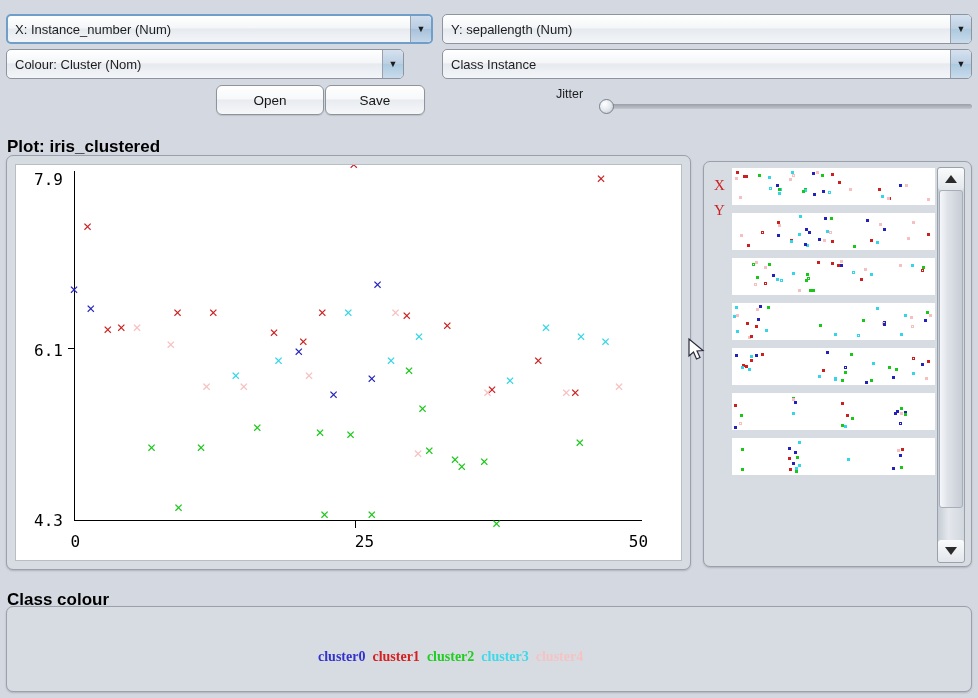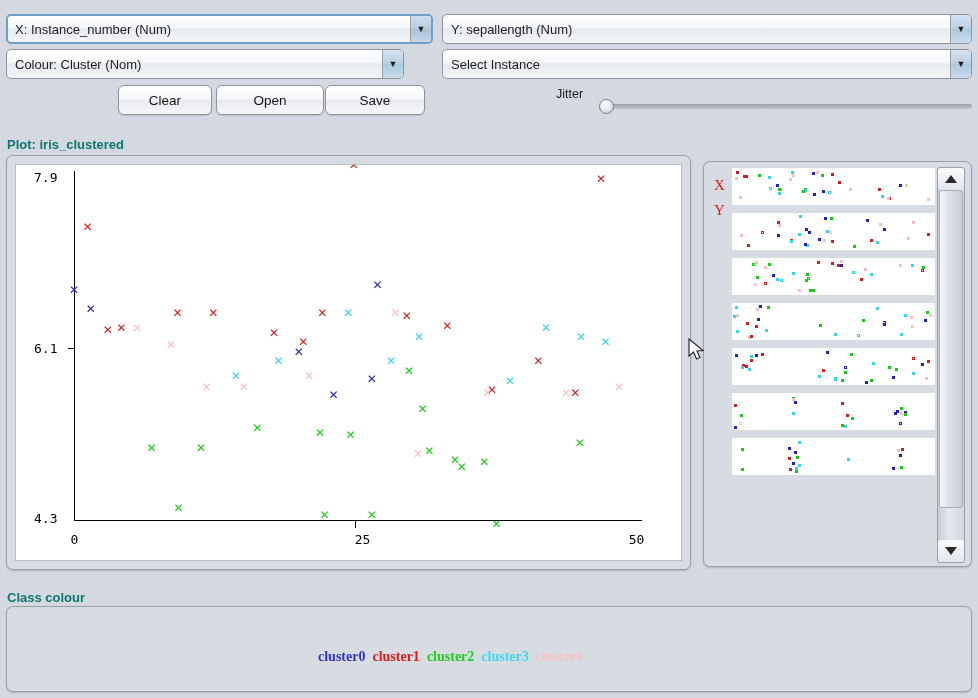--- a/index.html
+++ b/index.html
@@ -80,23 +80,23 @@
     position: absolute;
     width: 15px; height: 15px;
     border-radius: 50%;
     background: radial-gradient(circle at 35% 30%, #ffffff 0%, #e2e6ec 55%, #b9bfc8 100%);
     border: 1px solid #78808b;
   }
 
   
   .heading {
     position: absolute;
-    font-size: 13px;
+    font-size: 17px;
     font-weight: bold;
-    color: #0f766e;
+    color: #000000;
   }
 
   
   .panel {
     position: absolute;
     background: #d7dce3;
     border: 1px solid #9aa1ab;
     border-radius: 7px;
     box-shadow: 0 1px 2px rgba(0,0,0,.18);
   }
@@ -106,21 +106,21 @@
     position: absolute;
     background: #ffffff;
     border: 1px solid #b8bec6;
     overflow: hidden;
   }
   .axis-line { position: absolute; background: #000; }
   .tick { position: absolute; background: #000; }
   .axlabel {
     position: absolute;
     font-family: "DejaVu Sans Mono", "Liberation Mono", monospace;
-    font-size: 13px;
+    font-size: 16px;
     color: #000;
     white-space: nowrap;
   }
   .pt {
     position: absolute;
     width: 11px; height: 11px;
     font-family: "DejaVu Sans", sans-serif;
     font-size: 12px;
     line-height: 11px;
     text-align: center;
@@ -196,25 +196,24 @@
     <span class="label">Y: sepallength (Num)</span>
     <span class="arrowbtn">▼</span>
   </div>
 
   <div class="combo plain" style="left:6px; top:49px; width:398px;">
     <span class="label">Colour: Cluster (Nom)</span>
     <span class="arrowbtn">▼</span>
   </div>
 
   <div class="combo plain" style="left:442px; top:49px; width:530px;">
-    <span class="label">Select Instance</span>
+    <span class="label">Class Instance</span>
     <span class="arrowbtn">▼</span>
   </div>
 
-  <div class="btn" style="left:118px; top:85px; width:94px;">Clear</div>
   <div class="btn" style="left:325px; top:85px; width:100px;">Save</div>
   <div class="btn" style="left:216px; top:85px; width:108px;">Open</div>
 
   <div class="jitter-label" style="left:556px; top:87px;">Jitter</div>
   <div class="slider-track" style="left:600px; top:104px; width:372px;"></div>
   <div class="slider-knob" style="left:599px; top:99px;"></div>
 
   <div class="heading" style="left:7px; top:137px;">Plot: iris_clustered</div>
 
   <div class="panel" style="left:6px; top:155px; width:685px; height:415px;">

